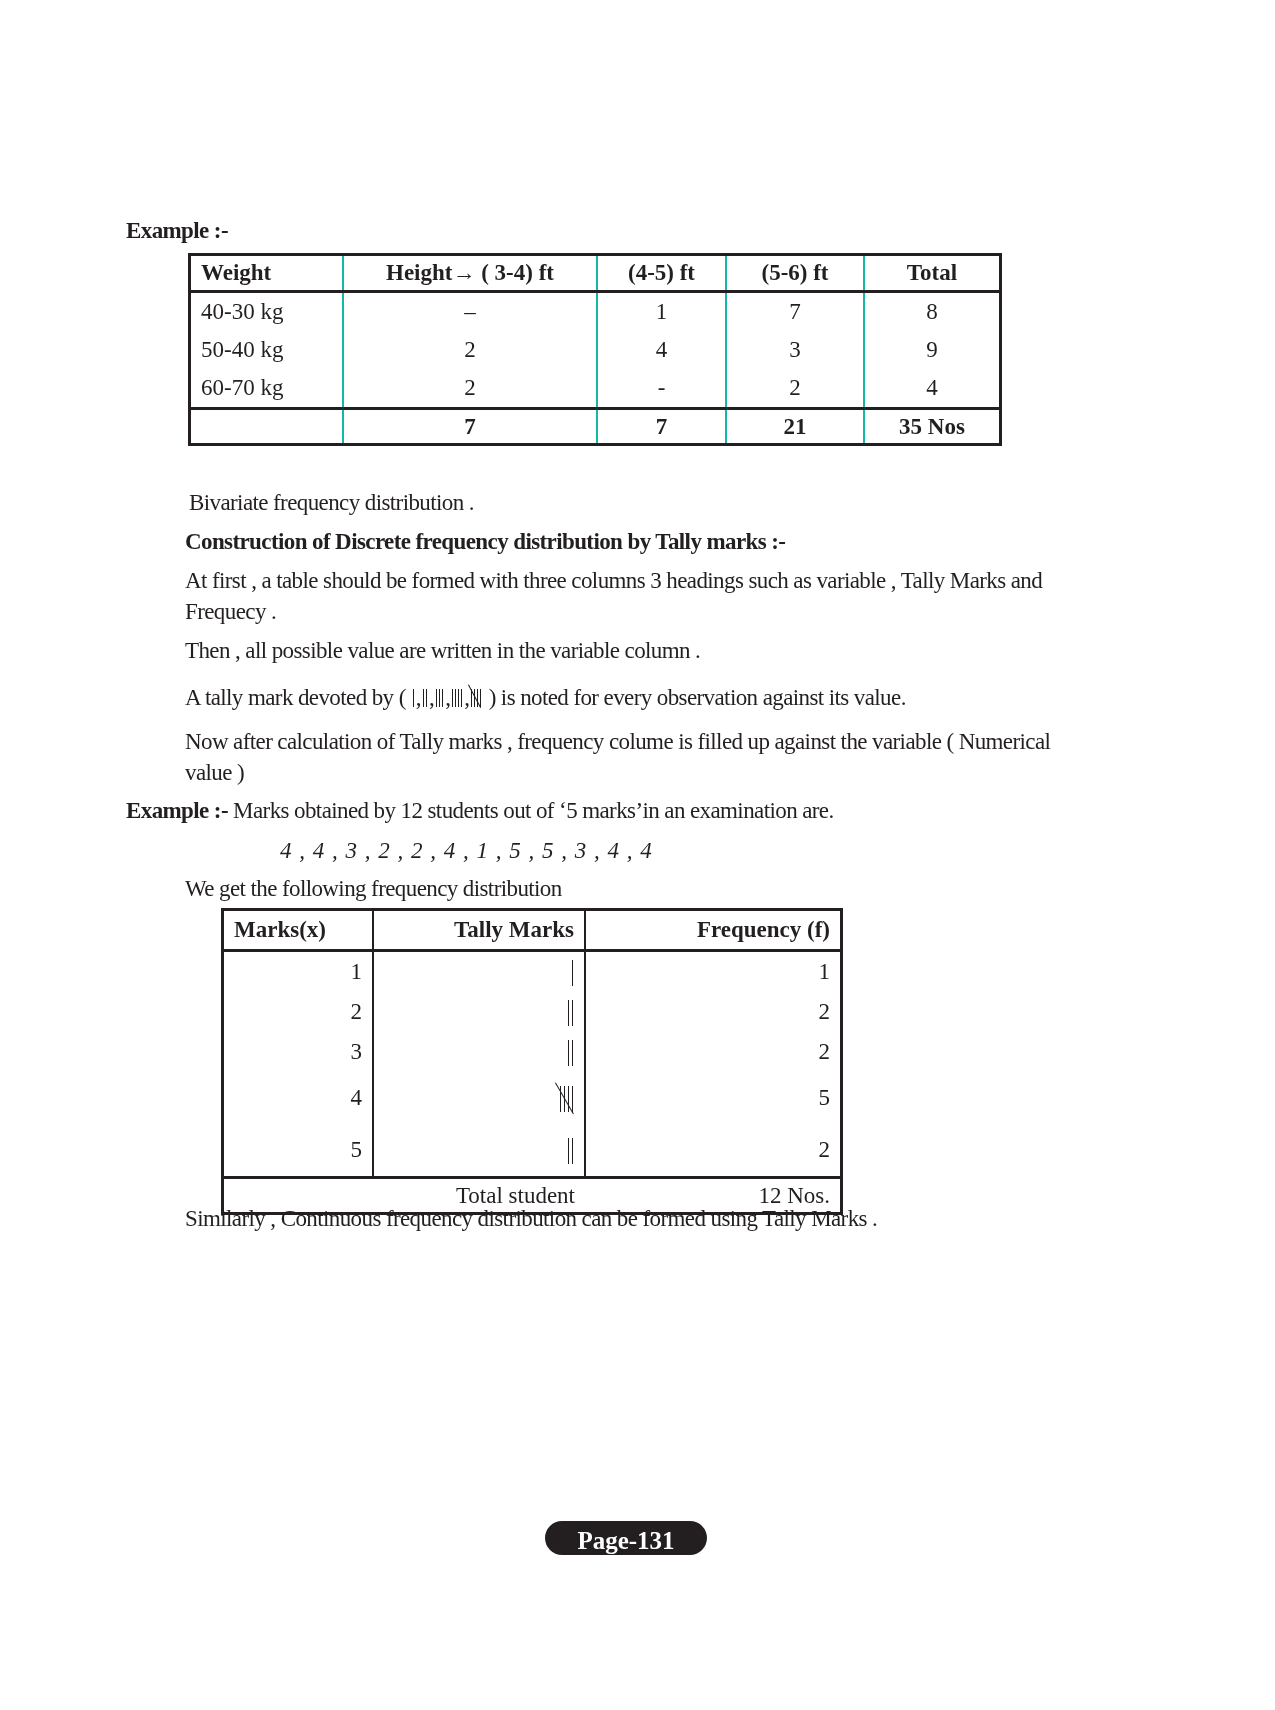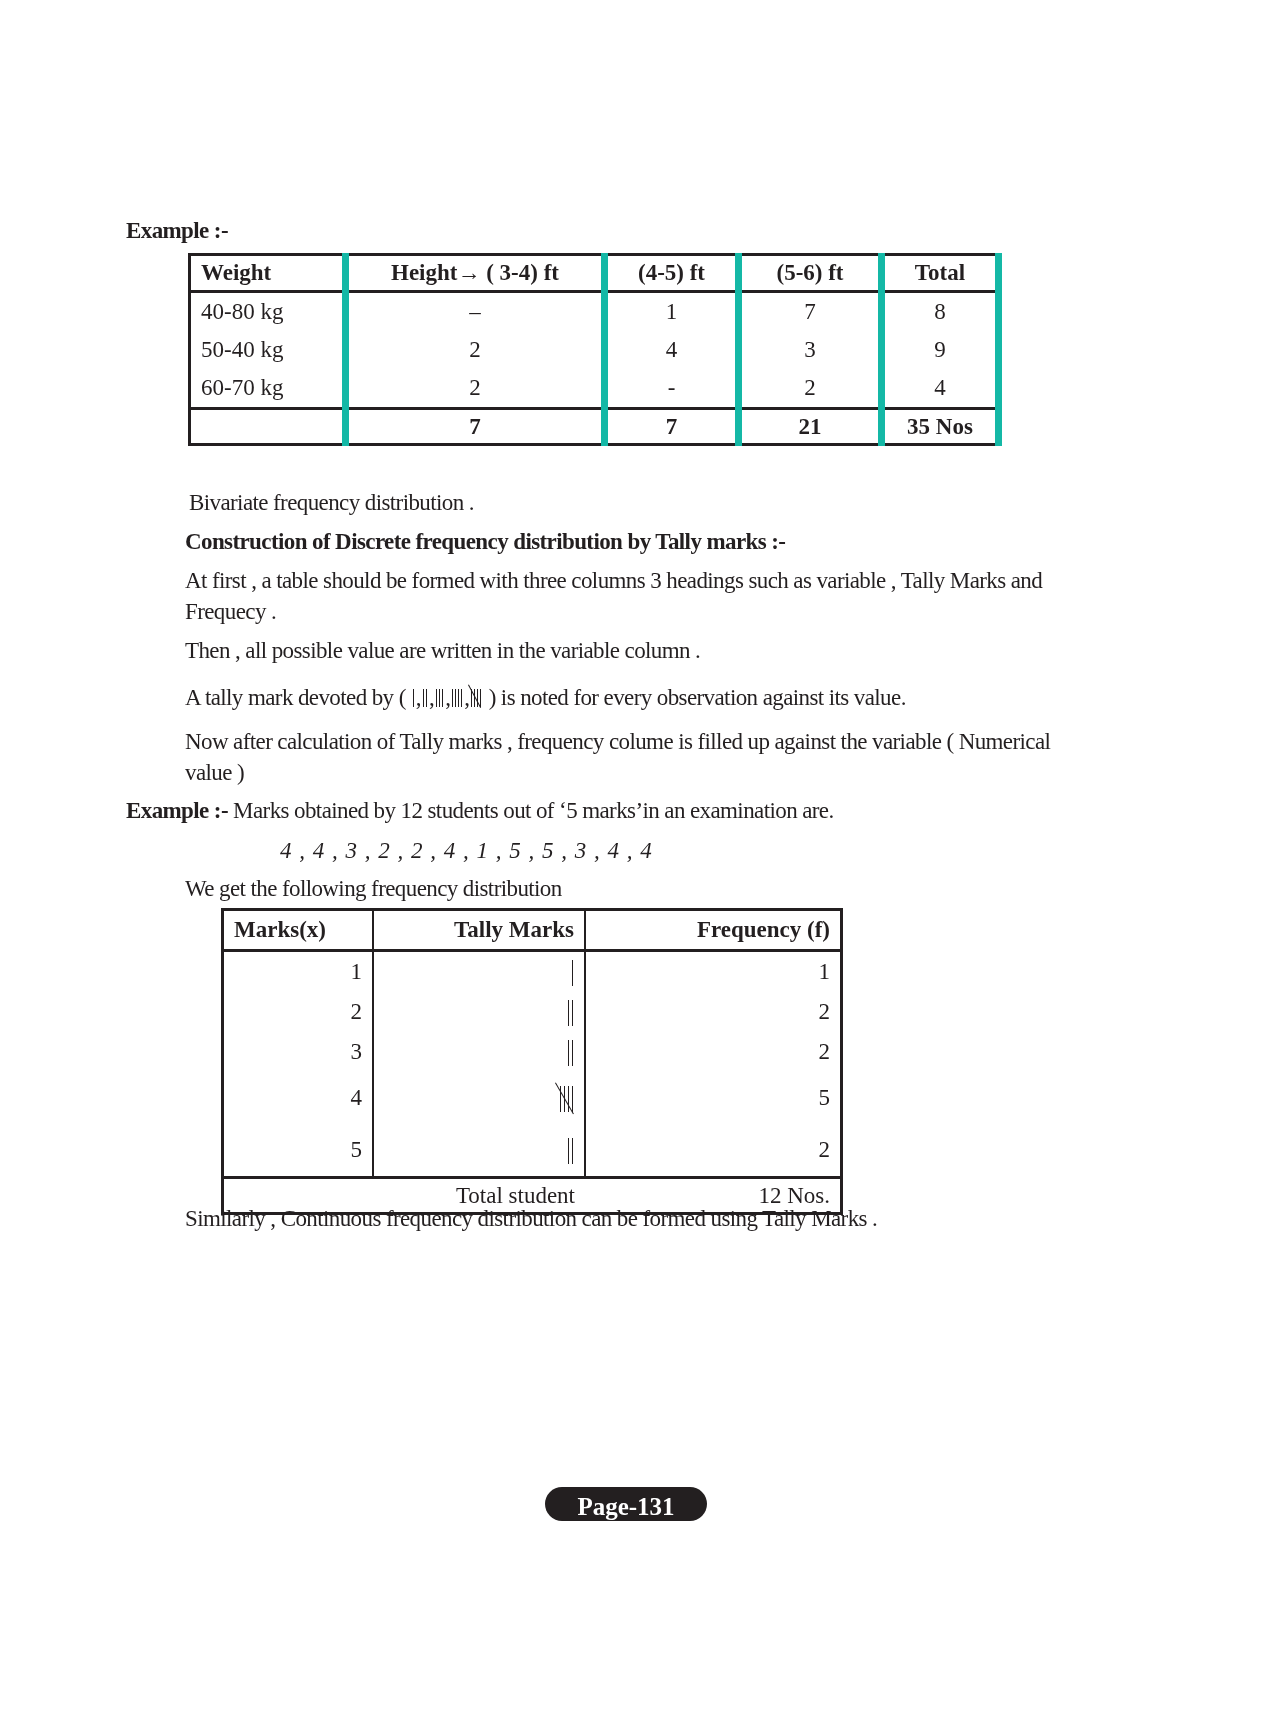--- a/index.html
+++ b/index.html
@@ -5,21 +5,21 @@
   html, body { margin: 0; padding: 0; background: #ffffff; }
   body { width: 1275px; height: 1710px; position: relative; overflow: hidden;
          font-family: "Liberation Serif", "DejaVu Serif", serif; color: #231f20; }
   .abs { position: absolute; white-space: nowrap; }
   .t { font-size: 23px; letter-spacing: -0.6px; }
   .b { font-weight: bold; }
 
   
   #t1 { position: absolute; left: 188px; top: 253px; width: 814px; border-collapse: collapse;
         border: 3px solid #231f20; font-size: 23px; }
-  #t1 td, #t1 th { padding: 0 10px; height: 38px; border-left: 2px solid #231f20; border-right: 7px solid #14b8a6; }
+  #t1 td, #t1 th { padding: 0 10px; height: 38px; border-left: 2px solid #231f20; border-right: 2px solid #14b8a6; }
   #t1 thead th { border-bottom: 3px solid #231f20; height: 34px; font-weight: bold; text-align: center; }
   #t1 thead th:first-child { text-align: left; }
   #t1 tbody td { text-align: center; }
   #t1 tbody td:first-child { text-align: left; }
   #t1 tfoot td { border-top: 3px solid #231f20; height: 33px; font-weight: bold; text-align: center; }
 
   
   #t2 { position: absolute; left: 221px; top: 908px; width: 622px; border-collapse: collapse;
         border: 3px solid #231f20; font-size: 23px; }
   #t2 td, #t2 th { padding: 0 10px; border-left: 2px solid #231f20; border-right: 2px solid #231f20; text-align: right; }
@@ -32,42 +32,42 @@
   .tally { display: inline-block; position: relative; height: 26px; vertical-align: middle; }
   .tally i { display: inline-block; width: 1px; height: 26px; background: #231f20; margin: 0 1.5px; }
   .tally .slash { position: absolute; left: -3px; top: -3px; width: 1px; height: 36px; background: #231f20;
                   transform: rotate(-30deg); transform-origin: top left; }
 
   .sym-tally { display: inline-block; position: relative; height: 18px; vertical-align: -2px; margin: 0 1px; }
   .sym-tally i { display: inline-block; width: 1px; height: 18px; background: #231f20; margin: 0 1px; }
   .sym-tally .slash { position: absolute; left: -2px; top: -2px; width: 1px; height: 26px; background: #231f20;
                       transform: rotate(-28deg); transform-origin: top left; }
 
-  #page-badge { position: absolute; left: 545px; top: 1487px; width: 162px; height: 34px;
+  #page-badge { position: absolute; left: 545px; top: 1521px; width: 162px; height: 34px;
                 background: #231f20; border-radius: 20px; color: #ffffff; font-weight: bold;
                 font-size: 25px; text-align: center; line-height: 39px; }
 </style>
 </head>
 <body>
 
 <div class="abs t b" style="left:126px; top:218px;">Example :-</div>
 
 <table id="t1">
   <thead>
     <tr>
       <th style="width:131px">Weight</th>
       <th style="width:232px">Height→ ( 3-4) ft</th>
       <th style="width:107px">(4-5) ft</th>
       <th style="width:116px">(5-6) ft</th>
       <th>Total</th>
     </tr>
   </thead>
   <tbody id="t1-body">
       <tr>
-        <td>40-80 kg</td>
+        <td>40-30 kg</td>
         <td>–</td>
         <td>1</td>
         <td>7</td>
         <td>8</td>
       </tr>
       <tr>
         <td>50-40 kg</td>
         <td>2</td>
         <td>4</td>
         <td>3</td>

